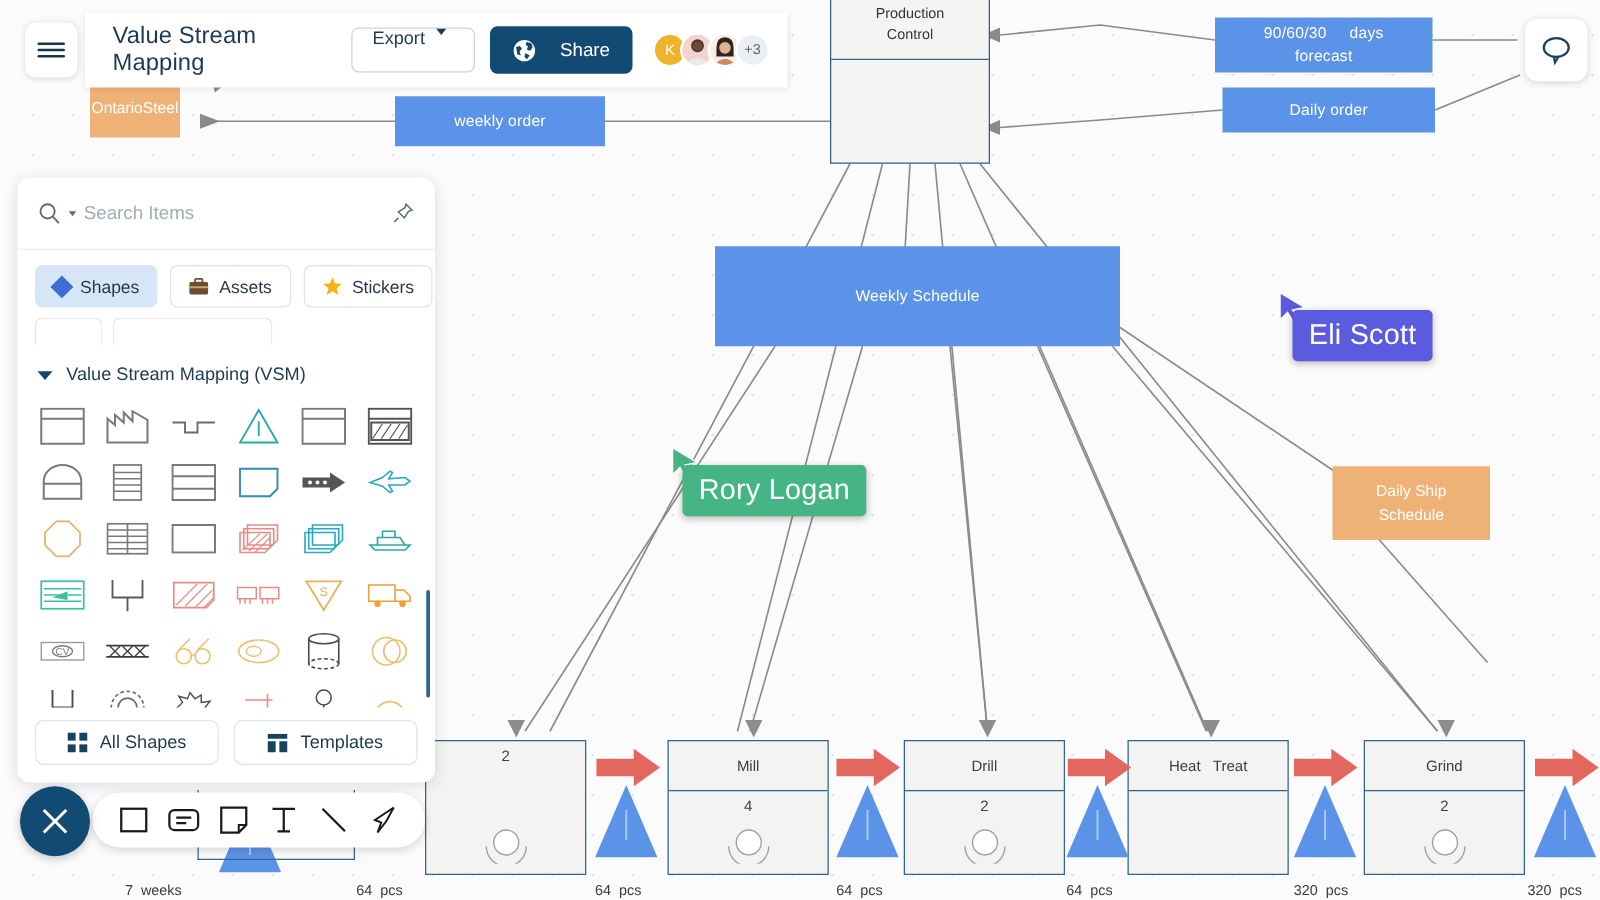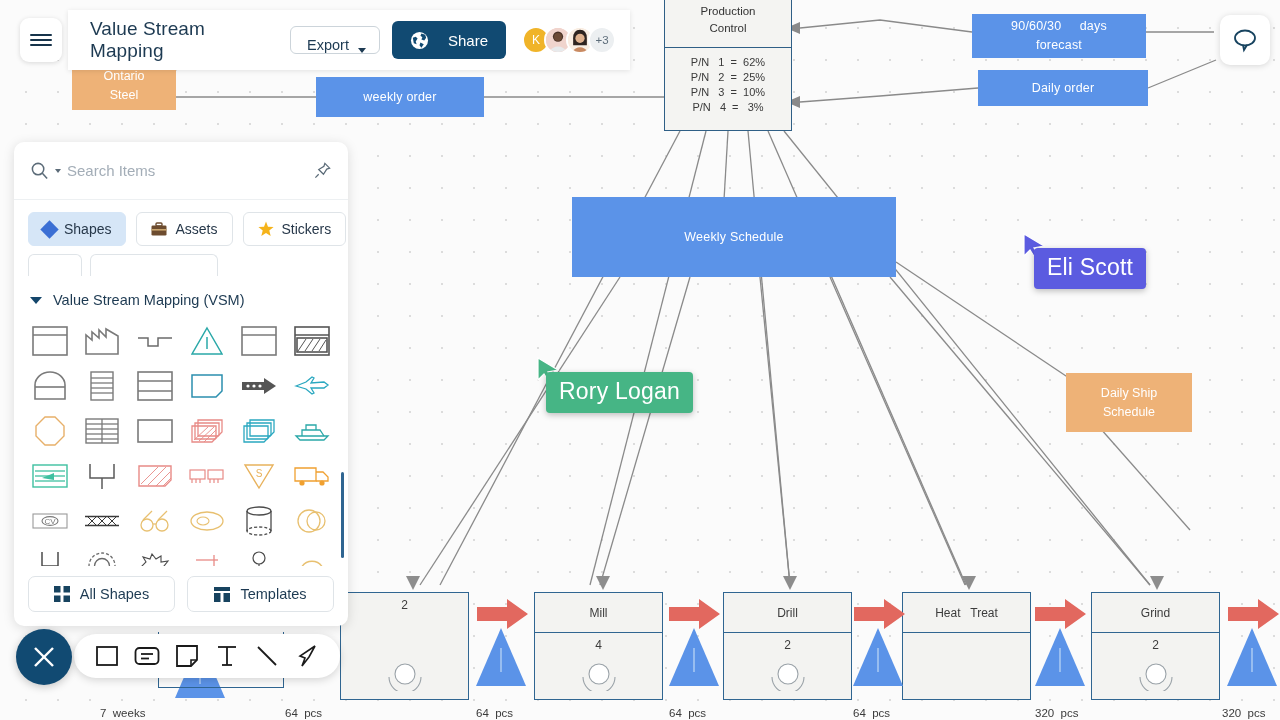--- a/index.html
+++ b/index.html
@@ -126,24 +126,24 @@
     padding: 0 14px 0 22px;
     box-shadow: 0 1px 5px rgba(0,0,0,.10);
     z-index: 30;
     width: 562px;
   }
   #doc-title {
     font-size: 19px; color: #1d3a52; letter-spacing: .1px;
     margin-right: 22px; font-weight: 400;
   }
   #export-btn {
-    height: 28px; padding: 0 13px 0 16px;
+    height: 36px; padding: 0 22px 0 16px;
     border: 1px solid #ccd4da; border-radius: 6px;
     background: #fff; color: #1d3a52; font-size: 14.5px;
-    display: flex; align-items: flex-end; gap: 9px;
+    display: flex; align-items: flex-start; gap: 9px;
     font-family: "Liberation Sans", sans-serif;
   }
   .caret-dn {
     width: 0; height: 0; border-left: 4.5px solid transparent;
     border-right: 4.5px solid transparent; border-top: 5.5px solid #1d3a52;
   }
   #share-btn {
     height: 38px; padding: 0 18px; margin-left: 12px;
     background: #114a72; color: #fff; border: none; border-radius: 6px;
     font-size: 15px; display: flex; align-items: center; gap: 19px;
@@ -297,39 +297,33 @@
     </g>
 
     <g fill="#8a8a8a">
       <polygon points="160,91 176,97 160,103"></polygon>
       <polygon points="168,60 186,62 172,74"></polygon>
       <polygon points="800,22 786,28 800,34"></polygon>
       <polygon points="800,96 786,102 800,108"></polygon>
     </g>
   </svg>
 
-  <div class="node orange-box" id="supplier" style="left:72px; top:62px; width:104px; height:48px; flex-direction:column;">
+  <div class="node orange-box" id="supplier" style="left:72px; top:62px; width:72px; height:48px; flex-direction:row;">
     <span>Ontario</span>
     <span>Steel</span>
   </div>
 
   <div class="node blue-box" style="left:316px; top:77px; width:168px; height:40px;">
     <span>weekly   order</span>
   </div>
 
   <div class="node" id="prod-control">
     <div class="pc-head">
       <span>Production</span>
       <span>Control</span>
-    </div>
-    <div class="pc-body">
-      <span>P/N   1  =  62%</span>
-      <span>P/N   2  =  25%</span>
-      <span>P/N   3  =  10%</span>
-      <span>P/N   4  =   3%</span>
     </div>
   </div>
 
   <div class="node blue-box" style="left:972px; top:14px; width:174px; height:44px; flex-direction:column;">
     <span style="white-space:pre">90/60/30     days</span>
     <span>forecast</span>
   </div>
 
   <div class="node blue-box" style="left:978px; top:70px; width:170px; height:36px;">
     <span>Daily   order</span>

